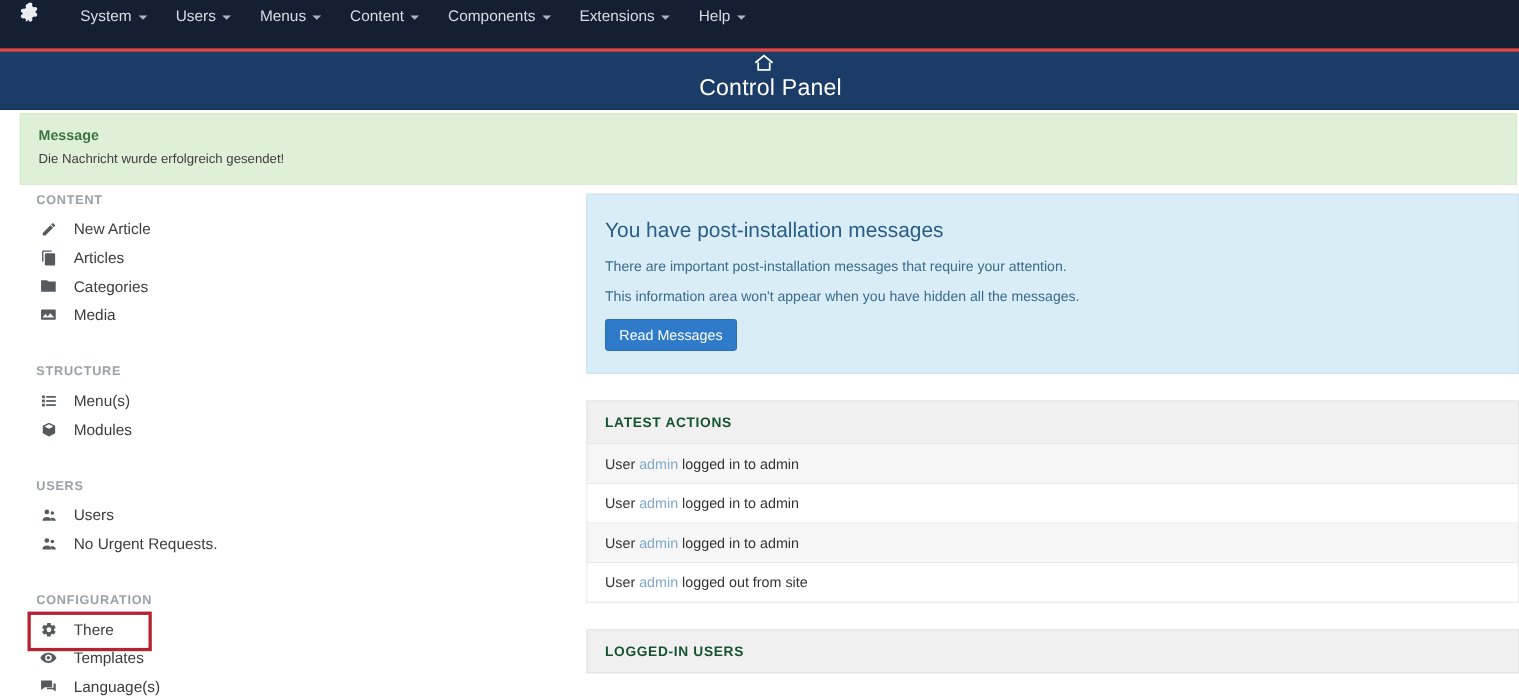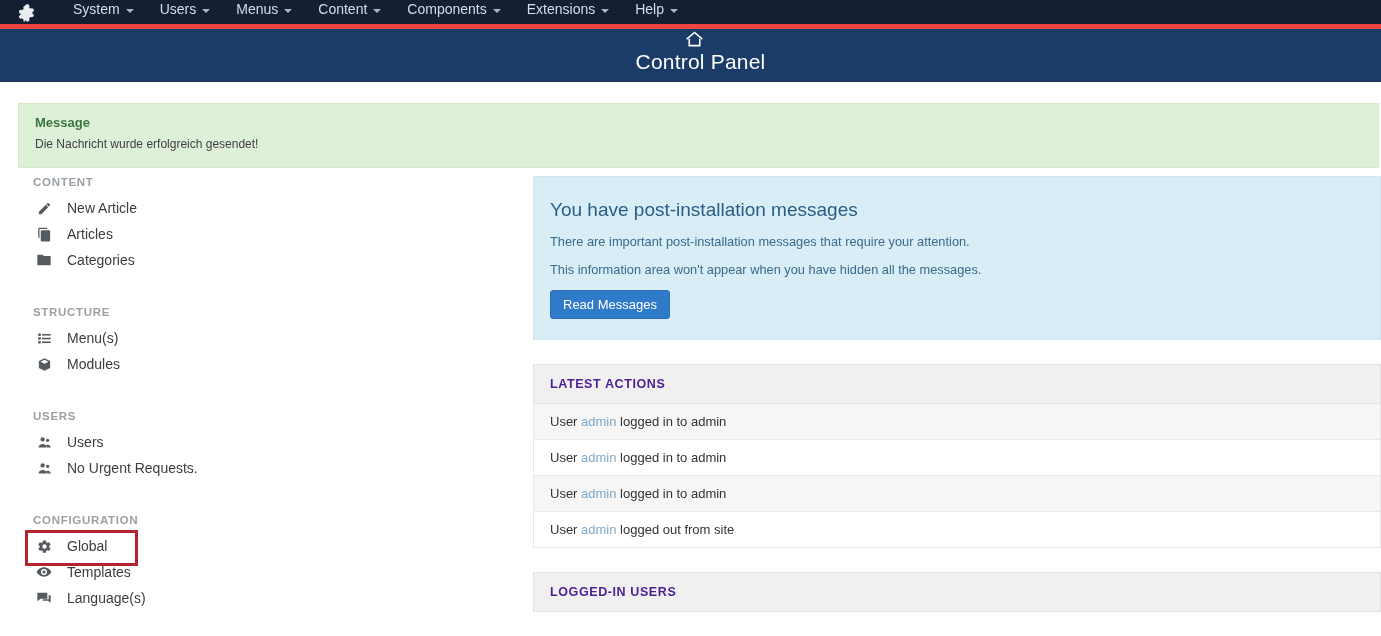--- a/index.html
+++ b/index.html
@@ -6,24 +6,24 @@
   html, body {
     width: 1381px; height: 636px;
     background: #ffffff;
     font-family: "Liberation Sans", sans-serif;
     overflow: hidden;
   }
   .page { position: relative; width: 1381px; height: 636px; background:#fff; }
 
   
   .topnav {
-    height: 29px; background: #141f33;
-    display: flex; align-items: flex-end;
+    height: 47px; background: #141f33;
+    display: flex; align-items: flex-start;
     padding-left: 16px; gap: 0px;
-    border-bottom: 5px solid #ef4444;
+    border-bottom: 3px solid #ef4444;
   }
   .joomla-logo {
     width: 22px; height: 22px;
     display: flex; align-items: center; justify-content: center;
     color: #e9edf2; margin-right: 22px;
   }
   .joomla-logo svg { display:block; }
   .nav-item {
     color: #d7dde6; font-size: 14px; line-height: 29px;
     padding: 0 13px; cursor: default; white-space: nowrap;
@@ -97,21 +97,21 @@
   .btn-read {
     display: inline-block; background: #2f7bc9;
     border: 1px solid #2a6fb3; border-radius: 3px;
     color: #fff; font-size: 13px; padding: 6px 12px; cursor: pointer;
   }
 
   .card { width: 848px; margin-top: 24px; }
   .card-head {
     background: #f0f0f0; border: 1px solid #e3e3e3;
     font-size: 12.5px; font-weight: bold; letter-spacing: .6px;
-    color: #4c1d95; padding: 12px 16px;
+    color: #14532d; padding: 12px 16px;
   }
   .card-row {
     border: 1px solid #e8e8e8; border-top: none;
     padding: 10px 16px; font-size: 13px; color: #333;
   }
   .card-row:nth-child(odd)  { background: #ffffff; }
   .card-row:nth-child(even) { background: #f6f6f6; }
   .lnk { color: #7fa9cc; }
   .lnk-strong { color: #6b9bc3; }
 </style>
@@ -194,20 +194,28 @@
         <span>Articles</span>
       </div>
       <div class="side-item">
         <span class="side-icon">
           <svg width="16" height="16" viewBox="0 0 24 24" fill="currentColor">
               <path d="M10 4H2v16h20V6H12l-2-2z"></path>
             </svg>
         </span>
         <span>Categories</span>
       </div>
+      <div class="side-item">
+        <span class="side-icon">
+          <svg width="16" height="16" viewBox="0 0 24 24" fill="currentColor">
+              <path d="M21 5H3a1 1 0 0 0-1 1v12a1 1 0 0 0 1 1h18a1 1 0 0 0 1-1V6a1 1 0 0 0-1-1zm-1 11H4l4-5 3 3.5L14.5 10 20 16z"></path>
+            </svg>
+        </span>
+        <span>Media</span>
+      </div>
 
       <div class="side-group-title">STRUCTURE</div>
       <div class="side-item">
         <span class="side-icon">
           <svg width="15" height="15" viewBox="0 0 24 24" fill="currentColor">
               <rect x="2" y="4" width="4" height="4"></rect>
               <rect x="8" y="4.8" width="14" height="2.5"></rect>
               <rect x="2" y="10" width="4" height="4"></rect>
               <rect x="8" y="10.8" width="14" height="2.5"></rect>
               <rect x="2" y="16" width="4" height="4"></rect>
@@ -249,21 +257,21 @@
         <span>No Urgent Requests.</span>
       </div>
 
       <div class="side-group-title">CONFIGURATION</div>
       <div class="side-item highlighted">
         <span class="side-icon">
           <svg width="15" height="15" viewBox="0 0 24 24" fill="currentColor">
               <path d="M19.4 13c.04-.3.06-.66.06-1s-.02-.7-.07-1l2.1-1.6c.2-.15.24-.4.12-.6l-2-3.4c-.12-.2-.37-.3-.6-.2l-2.5 1a7.3 7.3 0 0 0-1.7-1l-.4-2.6a.5.5 0 0 0-.5-.4h-4a.5.5 0 0 0-.5.4l-.4 2.6c-.6.25-1.17.6-1.7 1l-2.5-1c-.23-.1-.48 0-.6.2l-2 3.4c-.12.2-.07.45.12.6l2.1 1.6a8 8 0 0 0 0 2l-2.1 1.6c-.2.15-.24.4-.12.6l2 3.4c.12.2.37.3.6.2l2.5-1c.53.4 1.1.75 1.7 1l.4 2.6c.04.24.25.4.5.4h4c.25 0 .46-.16.5-.4l.4-2.6c.6-.25 1.17-.6 1.7-1l2.5 1c.23.1.48 0 .6-.2l2-3.4c.12-.2.07-.45-.12-.6L19.4 13zM12 15.5A3.5 3.5 0 1 1 12 8.5a3.5 3.5 0 0 1 0 7z"></path>
             </svg>
         </span>
-        <span>Global</span>
+        <span>There</span>
       </div>
       <div class="side-item">
         <span class="side-icon">
           <svg width="16" height="16" viewBox="0 0 24 24" fill="currentColor">
               <path d="M12 5C6.5 5 2.2 9 1 12c1.2 3 5.5 7 11 7s9.8-4 11-7c-1.2-3-5.5-7-11-7zm0 11.5a4.5 4.5 0 1 1 0-9 4.5 4.5 0 0 1 0 9z"></path>
               <circle cx="12" cy="12" r="2.4"></circle>
             </svg>
         </span>
         <span>Templates</span>
       </div>

